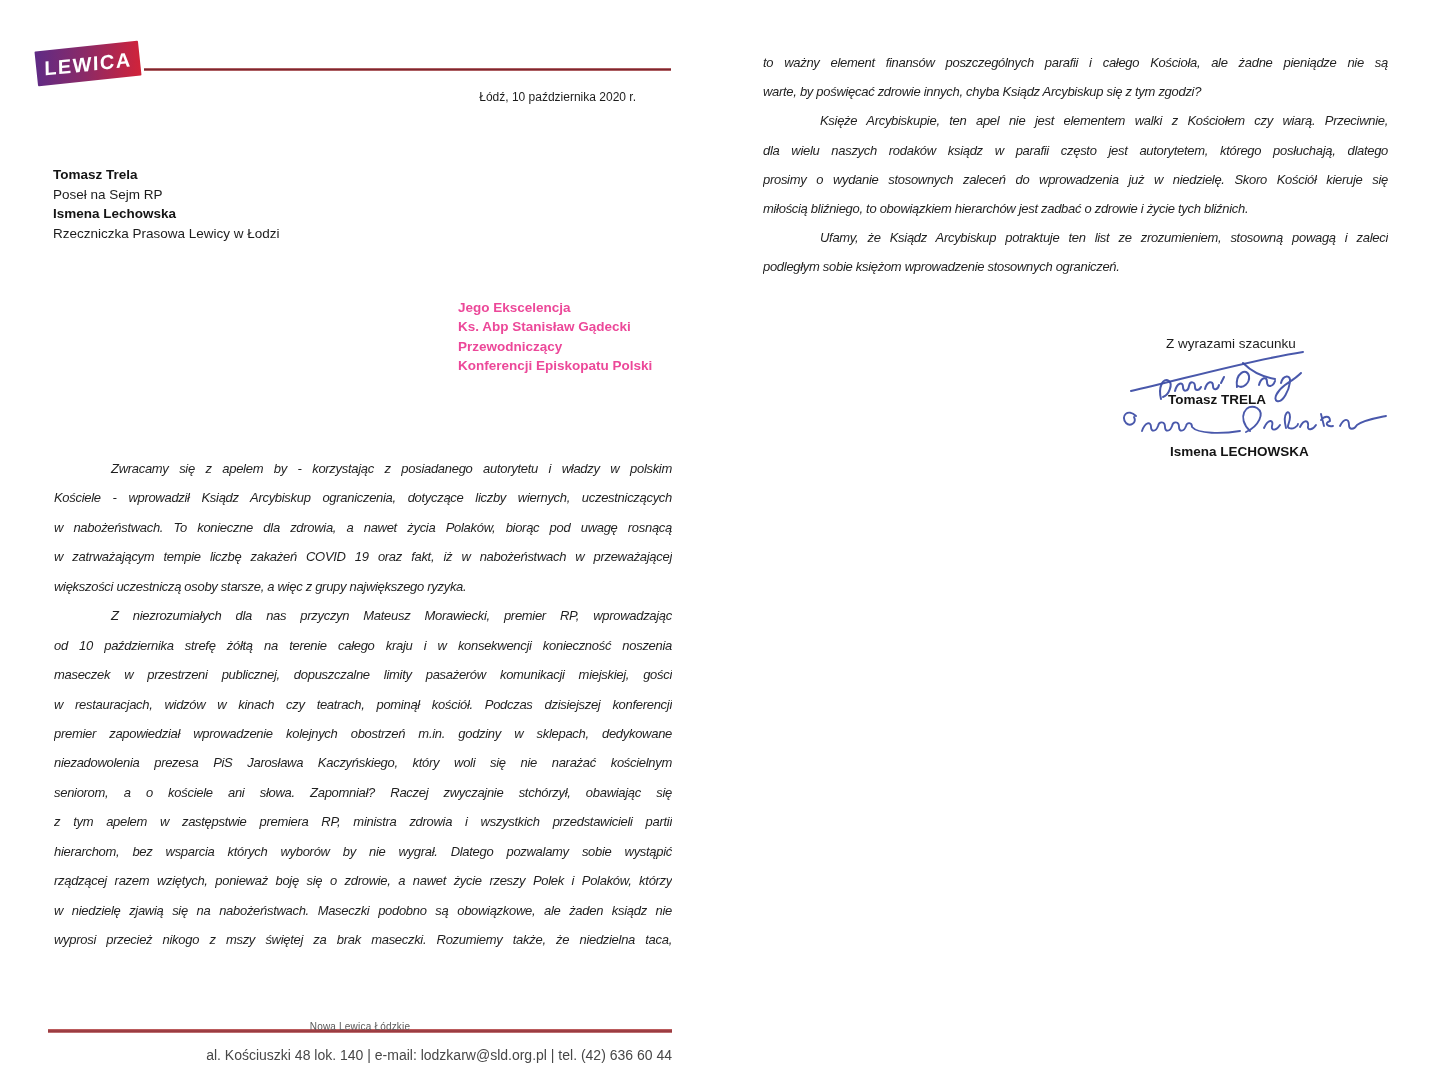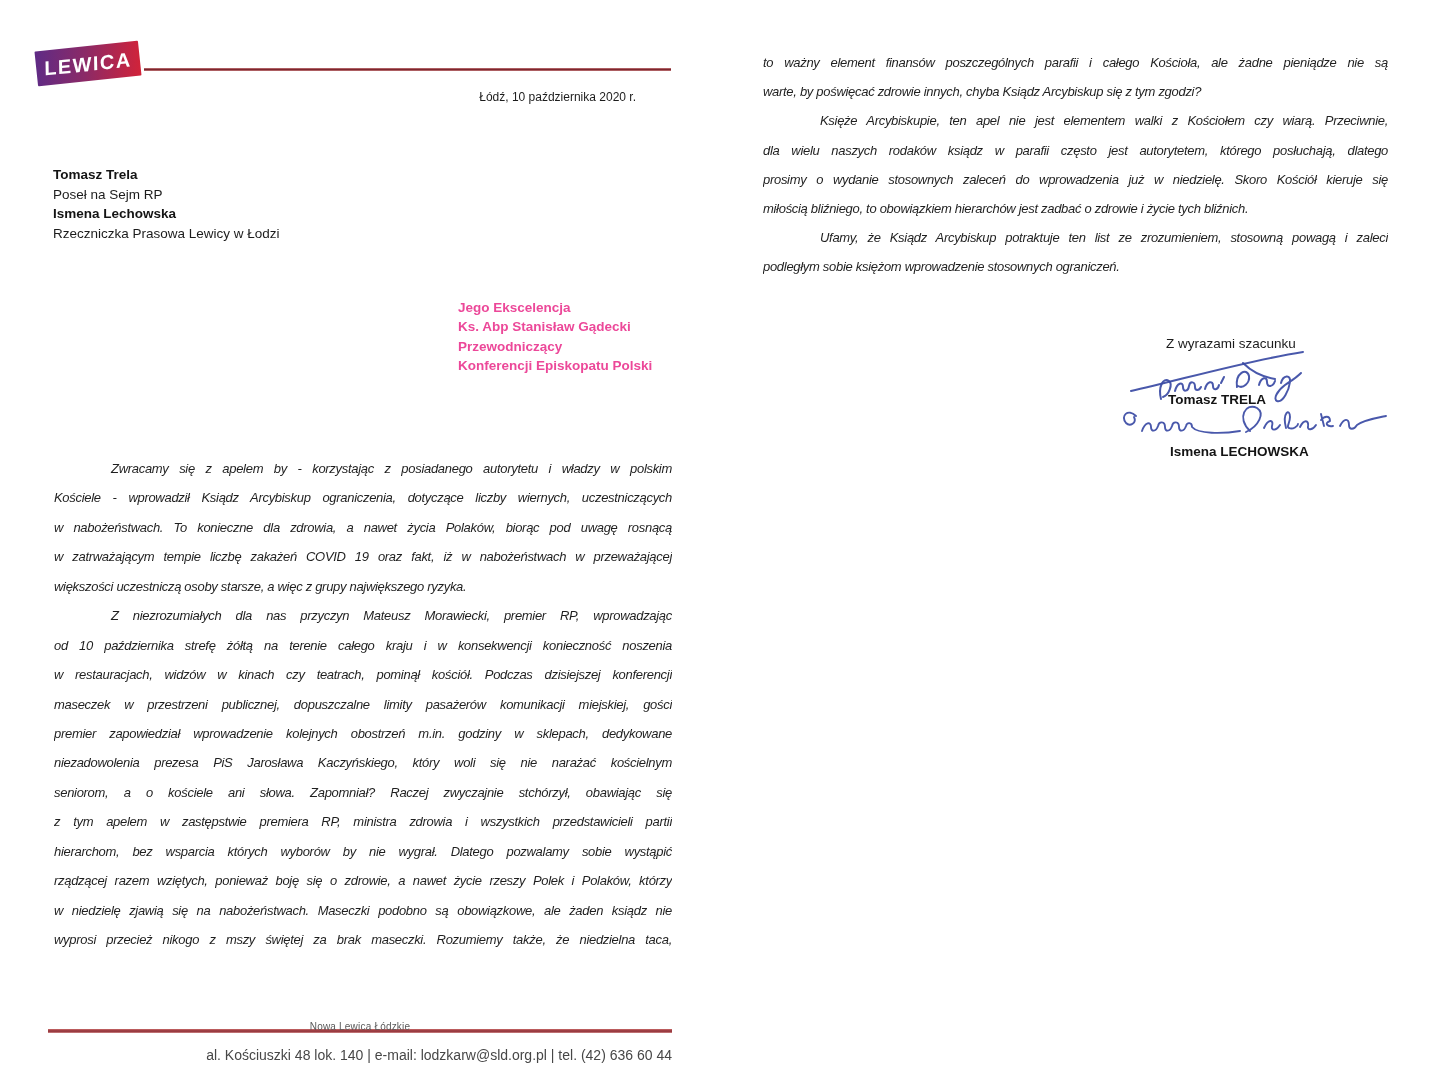--- a/index.html
+++ b/index.html
@@ -88,22 +88,22 @@
     </div>
 
     <div class="abs bodyblock body-left">
       <span class="jline indent">Zwracamy się z apelem by - korzystając z posiadanego autorytetu i władzy w polskim</span>
       <span class="jline">Kościele - wprowadził Ksiądz Arcybiskup ograniczenia, dotyczące liczby wiernych, uczestniczących</span>
       <span class="jline">w nabożeństwach. To konieczne dla zdrowia, a nawet życia Polaków, biorąc pod uwagę rosnącą</span>
       <span class="jline">w zatrważającym tempie liczbę zakażeń COVID 19 oraz fakt, iż w nabożeństwach w przeważającej</span>
       <span class="jline end">większości uczestniczą osoby starsze, a więc z grupy największego ryzyka.</span>
       <span class="jline indent">Z niezrozumiałych dla nas przyczyn Mateusz Morawiecki, premier RP, wprowadzając</span>
       <span class="jline">od 10 października strefę żółtą na terenie całego kraju i w konsekwencji konieczność noszenia</span>
+      <span class="jline">maseczek w przestrzeni publicznej, dopuszczalne limity pasażerów komunikacji miejskiej, gości</span>
       <span class="jline">w restauracjach, widzów w kinach czy teatrach, pominął kościół. Podczas dzisiejszej konferencji</span>
-      <span class="jline">maseczek w przestrzeni publicznej, dopuszczalne limity pasażerów komunikacji miejskiej, gości</span>
       <span class="jline">premier zapowiedział wprowadzenie kolejnych obostrzeń m.in. godziny w sklepach, dedykowane</span>
       <span class="jline">niezadowolenia prezesa PiS Jarosława Kaczyńskiego, który woli się nie narażać kościelnym</span>
       <span class="jline">seniorom, a o kościele ani słowa. Zapomniał? Raczej zwyczajnie stchórzył, obawiając się</span>
       <span class="jline">z tym apelem w zastępstwie premiera RP, ministra zdrowia i wszystkich przedstawicieli partii</span>
       <span class="jline">hierarchom, bez wsparcia których wyborów by nie wygrał. Dlatego pozwalamy sobie wystąpić</span>
       <span class="jline">rządzącej razem wziętych, ponieważ boję się o zdrowie, a nawet życie rzeszy Polek i Polaków, którzy</span>
       <span class="jline">w niedzielę zjawią się na nabożeństwach. Maseczki podobno są obowiązkowe, ale żaden ksiądz nie</span>
       <span class="jline">wyprosi przecież nikogo z mszy świętej za brak maseczki. Rozumiemy także, że niedzielna taca,</span>
     </div>
 

